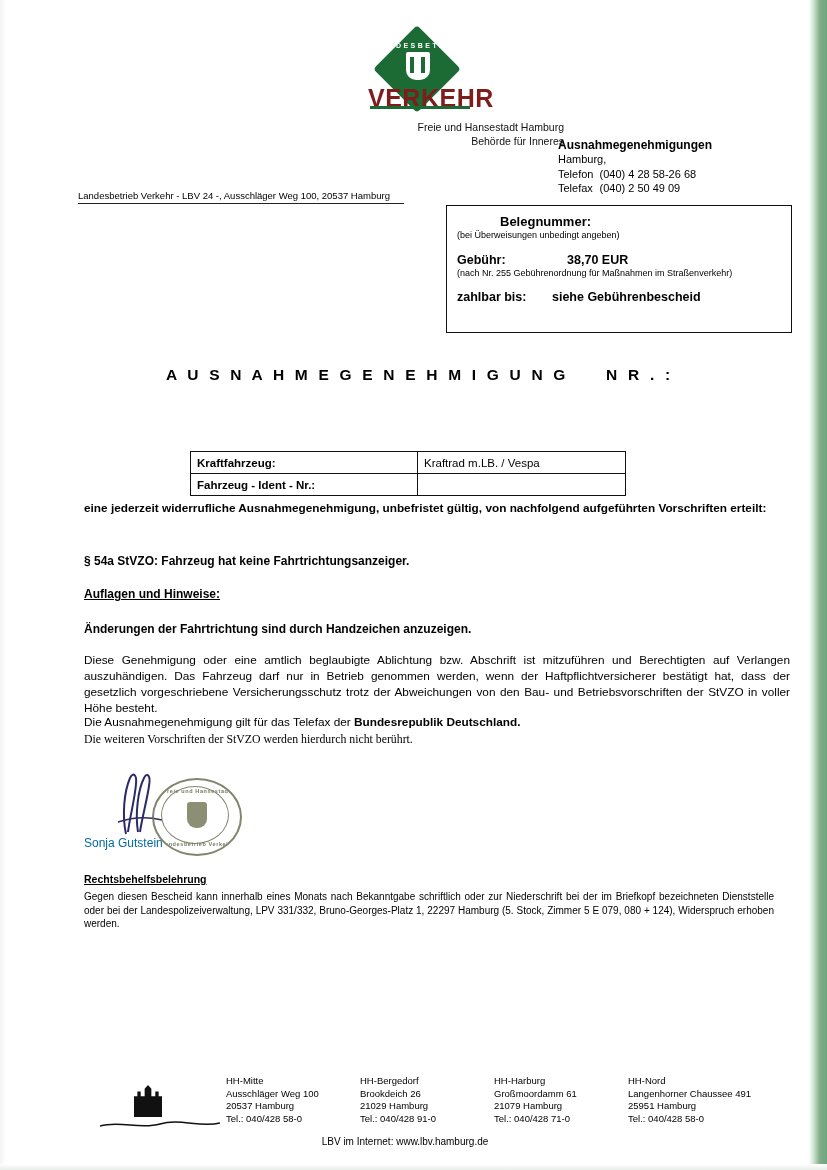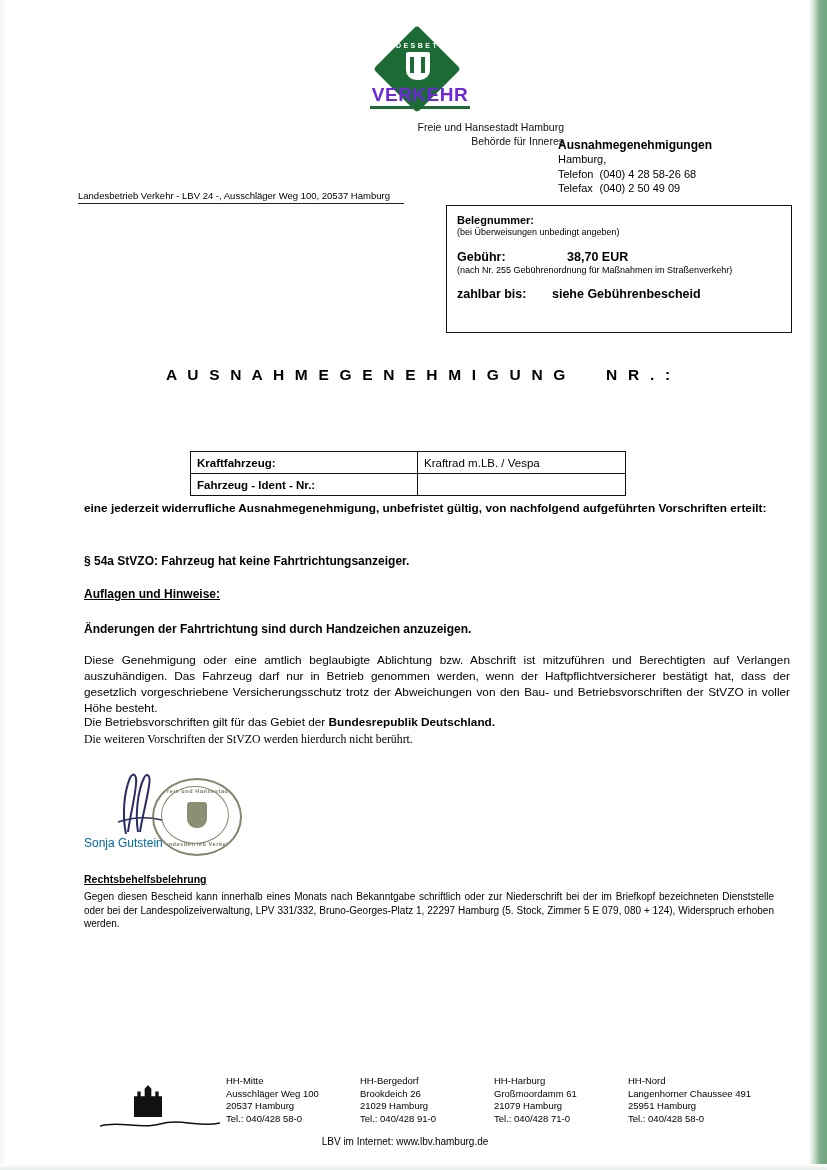--- a/index.html
+++ b/index.html
@@ -99,23 +99,23 @@
     letter-spacing: 2.5px;
     color: #ffffff;
     font-weight: bold;
   }
   .logo .word {
     position: absolute;
     left: 0;
     top: 48px;
     width: 104px;
     text-align: center;
-    font-size: 19px;
-    font-weight: bold;
-    color: #6d28d9;
+    font-size: 25px;
+    font-weight: bold;
+    color: #7f1d1d;
     letter-spacing: 0.5px;
   }
   .logo .bar {
     position: absolute;
     left: 2px;
     top: 70px;
     width: 100px;
     height: 3px;
     background: #1c6b35;
   }
@@ -170,21 +170,22 @@
     left: 446px;
     top: 205px;
     width: 346px;
     height: 128px;
     border: 1px solid #111;
     padding: 8px 10px 0 10px;
     box-sizing: border-box;
   }
   .fee-box .row1 {
     font-weight: bold;
-    font-size: 11px;
+    font-size: 13px;
+    margin-left: 43px;
   }
   .fee-box .sub {
     font-size: 9px;
     margin-top: 1px;
   }
   .fee-box .row2 {
     margin-top: 13px;
     font-weight: bold;
     font-size: 12.5px;
   }
@@ -501,21 +502,21 @@
 
   <div class="para p-para54">§ 54a StVZO: Fahrzeug hat keine Fahrtrichtungsanzeiger.</div>
 
   <div class="para p-auflagen">Auflagen und Hinweise:</div>
 
   <div class="para p-hand">Änderungen der Fahrtrichtung sind durch Handzeichen anzuzeigen.</div>
 
   <div class="para p-long">Diese Genehmigung oder eine amtlich beglaubigte Ablichtung bzw. Abschrift ist mitzuführen und Berechtigten auf Verlangen auszuhändigen. Das Fahrzeug darf nur in Betrieb genommen werden, wenn der Haftpflichtversicherer bestätigt hat, dass der gesetzlich vorgeschriebene Versicherungsschutz trotz der Abweichungen von den Bau- und Betriebsvorschriften der StVZO in voller Höhe besteht.</div>
 
   <div class="para p-gebiet">
-    <span>Die Betriebsvorschriften gilt für das Gebiet der </span><b>Bundesrepublik Deutschland.</b>
+    <span>Die Ausnahmegenehmigung gilt für das Telefax der </span><b>Bundesrepublik Deutschland.</b>
   </div>
 
   <div class="para p-weiter">Die weiteren Vorschriften der StVZO werden hierdurch nicht berührt.</div>
 
   <div class="sig-wrap">
     <svg class="sig-stroke" viewBox="0 0 60 64">
       <path d="M14 62 C10 44 12 20 18 6 C21 0 25 2 24 12 C23 26 18 44 16 60" fill="none" stroke="#2b2b66" stroke-width="2"></path>
       <path d="M26 60 C23 42 26 18 32 6 C35 0 39 3 37 14 C35 28 30 46 28 60" fill="none" stroke="#2b2b66" stroke-width="2"></path>
       <path d="M6 50 C18 46 34 44 50 48" fill="none" stroke="#2b2b66" stroke-width="1.5"></path>
     </svg>

